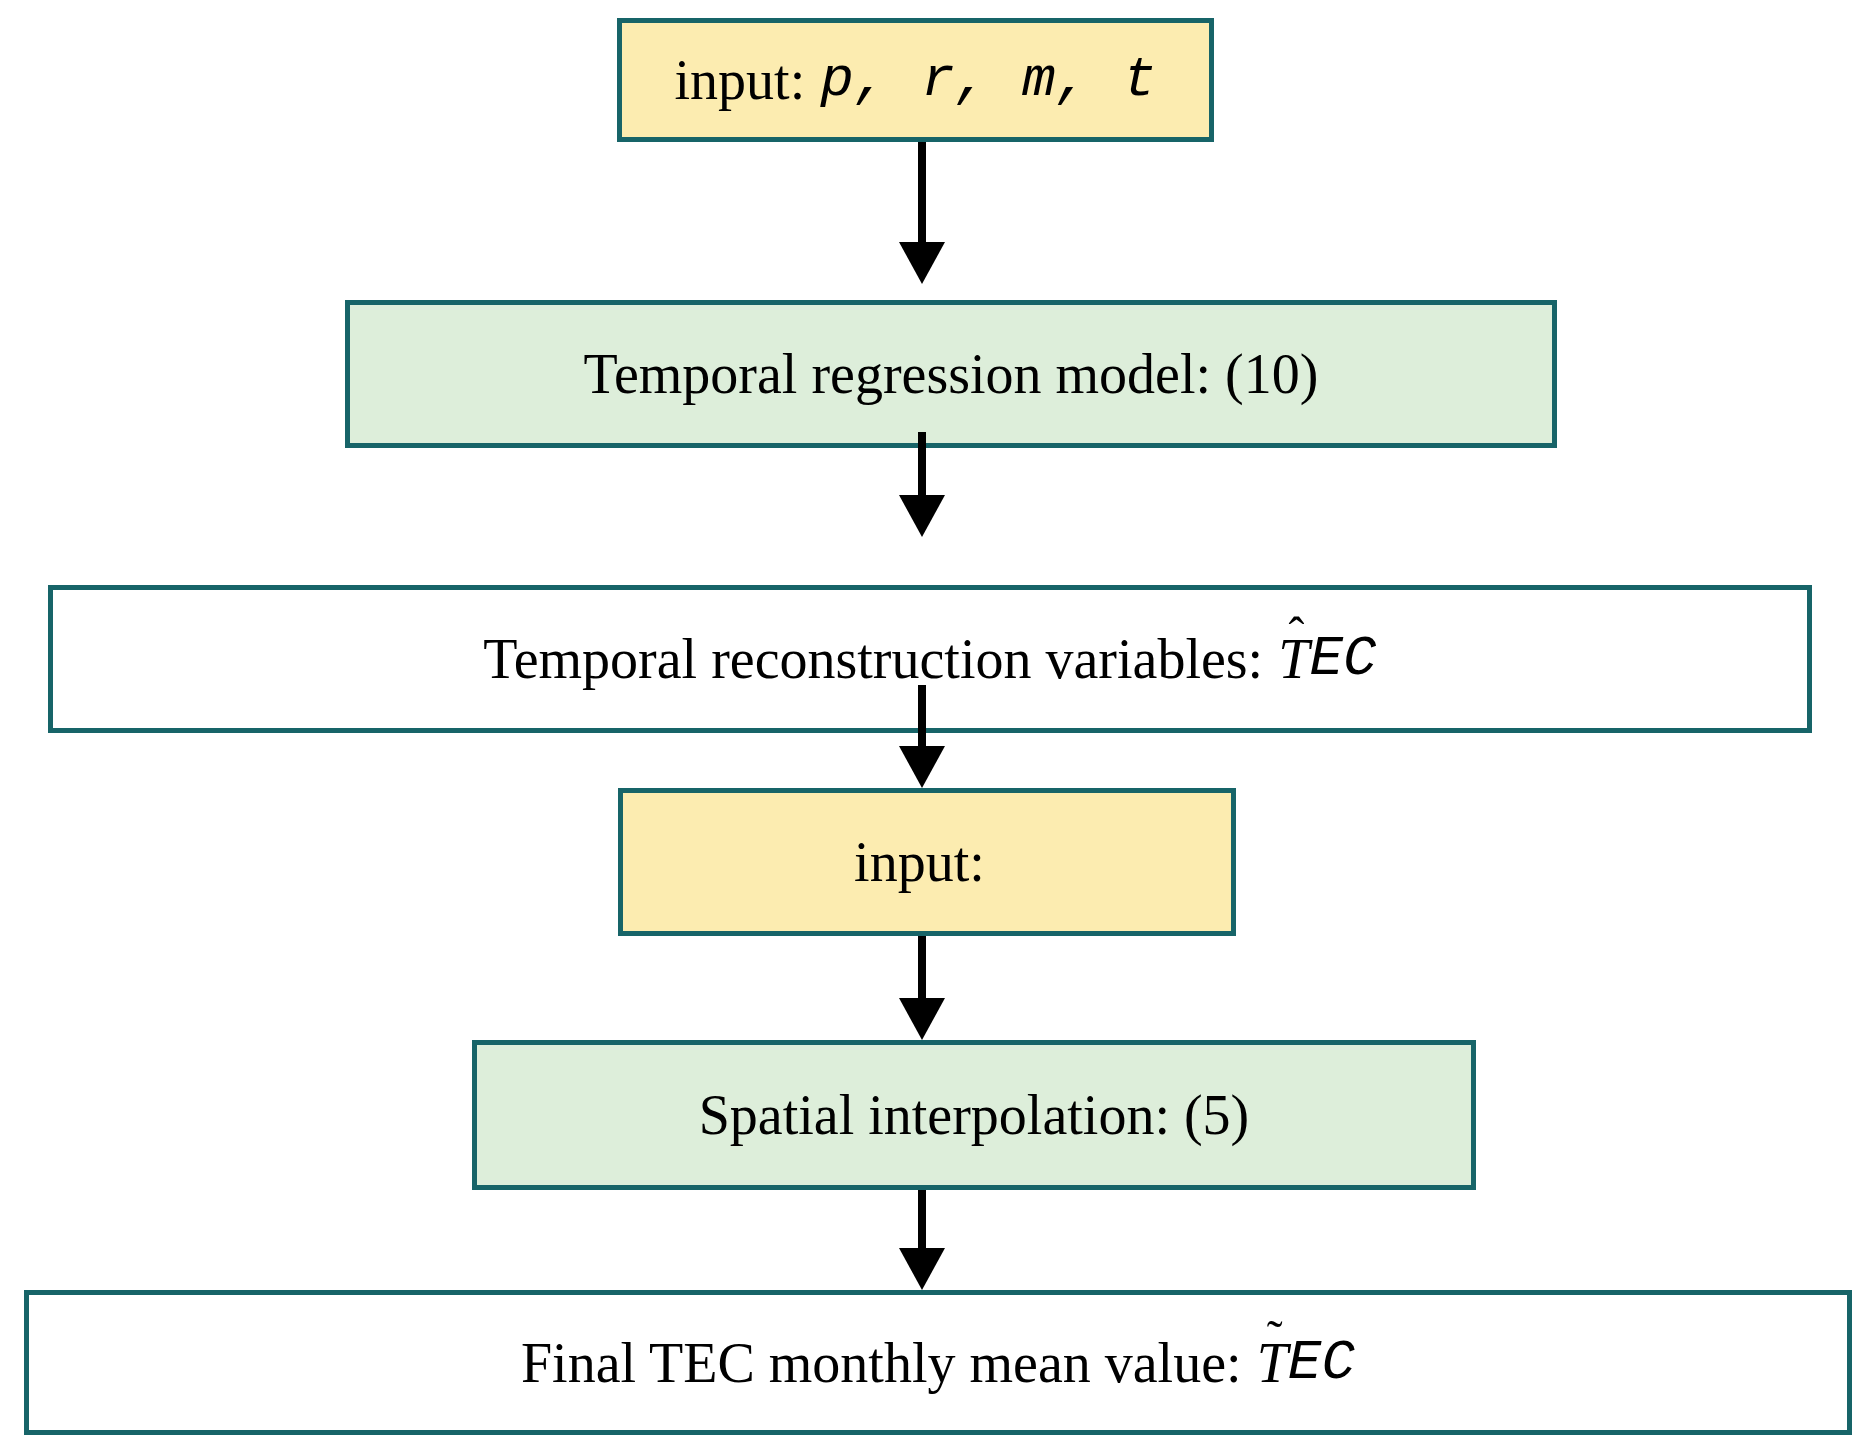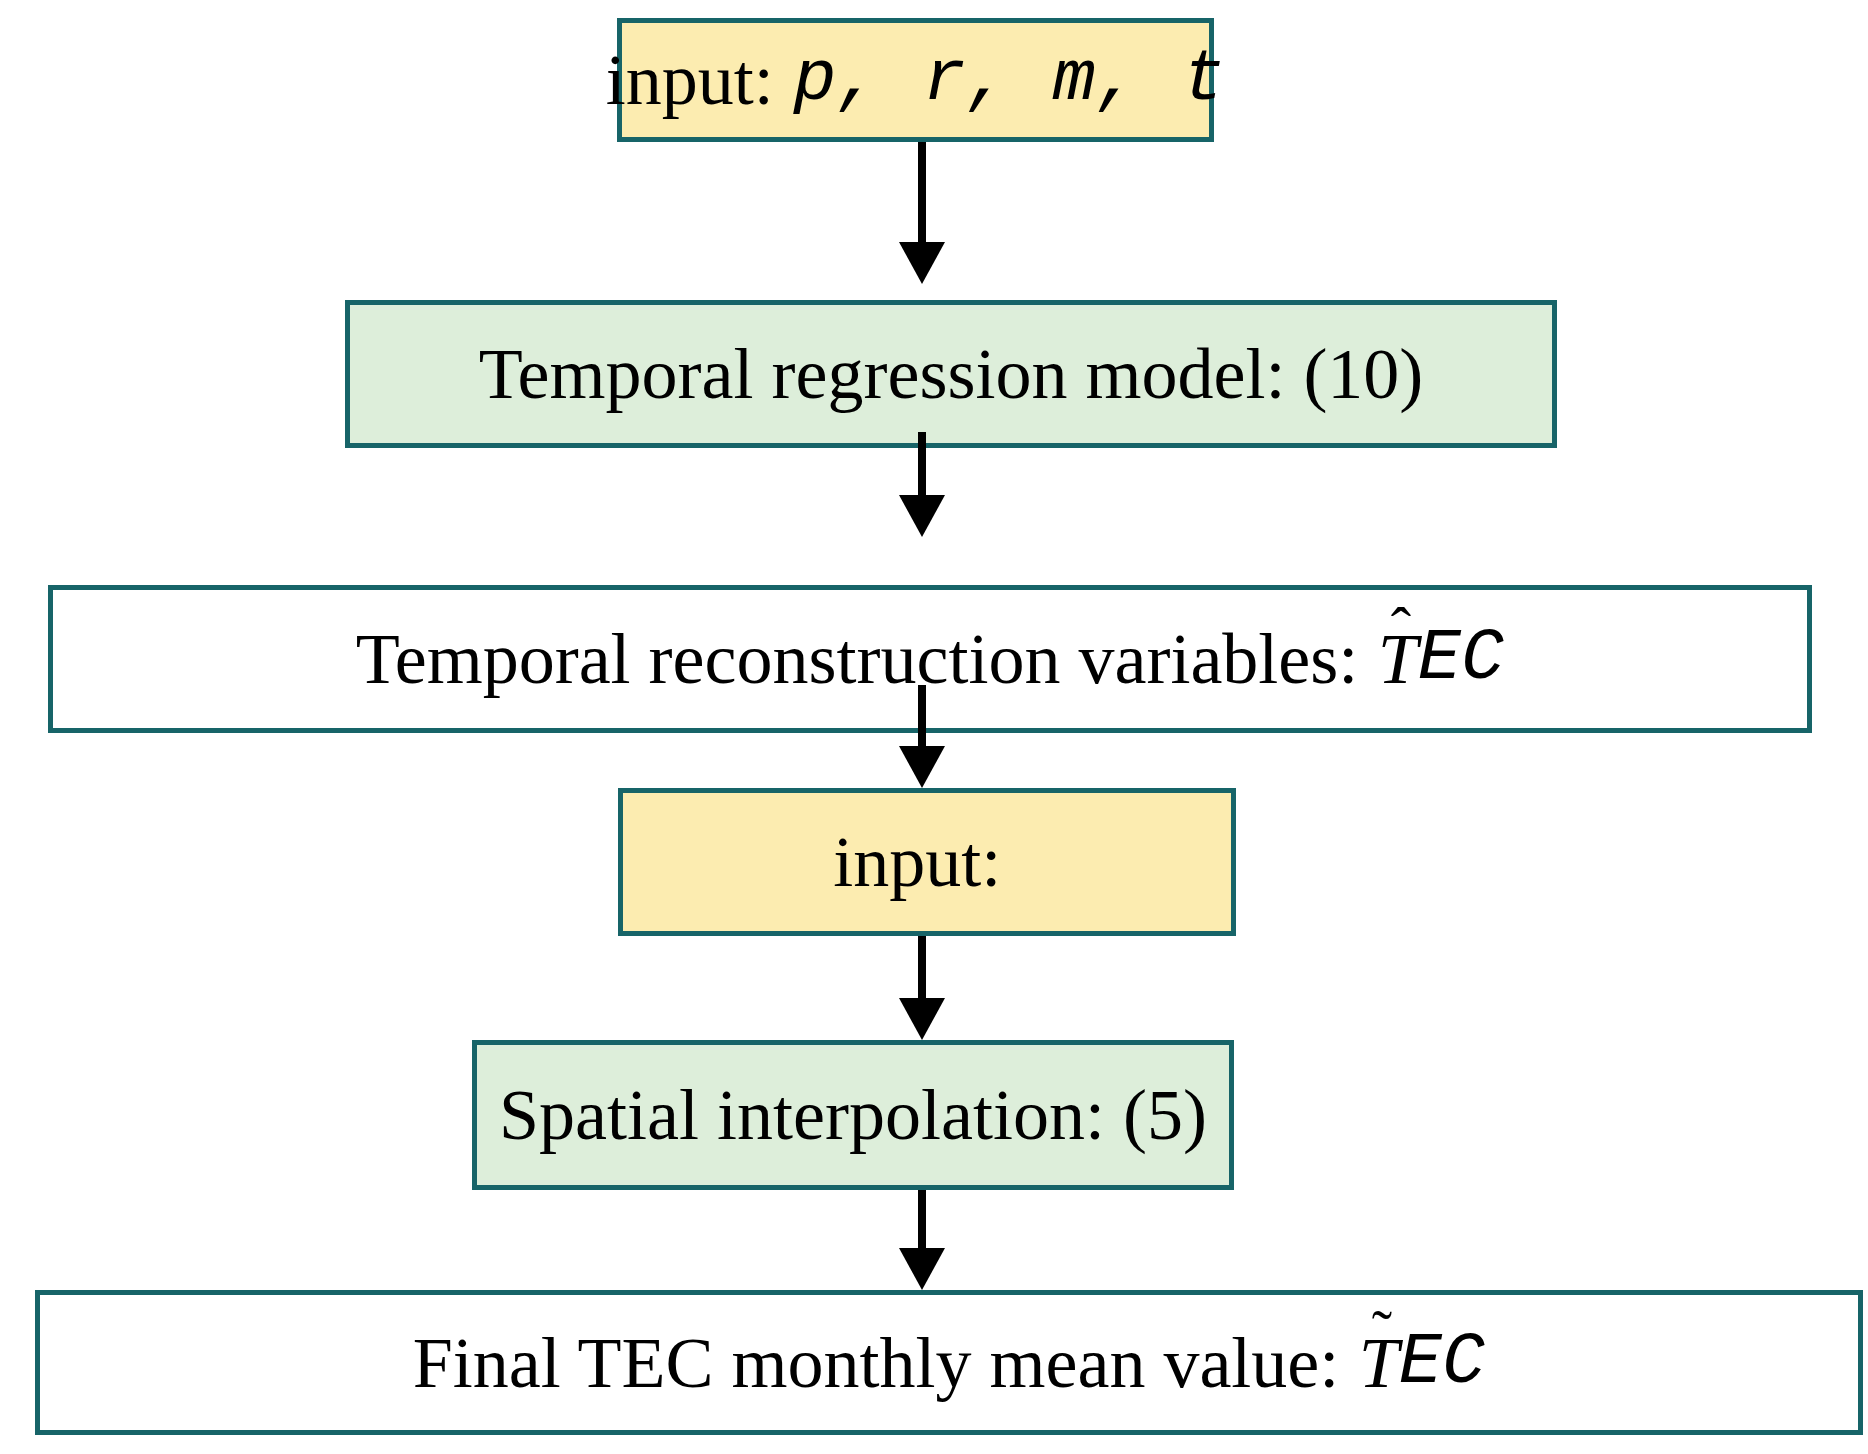--- a/index.html
+++ b/index.html
@@ -12,21 +12,21 @@
     color: #000000;
     overflow: hidden;
   }
   .box {
     position: absolute;
     box-sizing: border-box;
     border: 5px solid var(--border, #176468);
     display: flex;
     align-items: center;
     justify-content: center;
-    font-size: 72px;
+    font-size: 56px;
     line-height: 1;
     white-space: nowrap;
     overflow: visible;
   }
   .prefix { margin-right: 0.27em; }
   .mi { font-style: italic; font-family: Liberation Mono, monospace; }
   .acc-wrap {
     position: relative;
     display: inline-block;
     font-style: italic;
@@ -92,28 +92,28 @@
 
   <div class="box" style="left: 618px; top: 788px; width: 618px; height: 148px; background-color: rgb(252, 236, 176);">
     <span class="prefix">input:</span>
   </div>
 
   <div class="arrow" style="top:936px; height:104px;">
     <div class="shaft"></div>
     <div class="head"></div>
   </div>
 
-  <div class="box" style="left: 472px; top: 1040px; width: 762px; height: 150px; background-color: rgb(221, 238, 218);">
+  <div class="box" style="left: 472px; top: 1040px; width: 1004px; height: 150px; background-color: rgb(221, 238, 218);">
     <span>Spatial interpolation: (5)</span>
   </div>
 
   <div class="arrow" style="top:1190px; height:100px;">
     <div class="shaft"></div>
     <div class="head"></div>
   </div>
 
-  <div class="box" style="left: 35px; top: 1290px; width: 1828px; height: 145px; background-color: rgb(255, 255, 255);">
+  <div class="box" style="left: 24px; top: 1290px; width: 1828px; height: 145px; background-color: rgb(255, 255, 255);">
     <span class="prefix">Final TEC monthly mean value:</span>
       <span class="acc-wrap"><span class="acc-mark">˜</span><span>T</span></span>
       <span class="mi">EC</span>
   </div>
 
 </div>
 
 </body></html>

